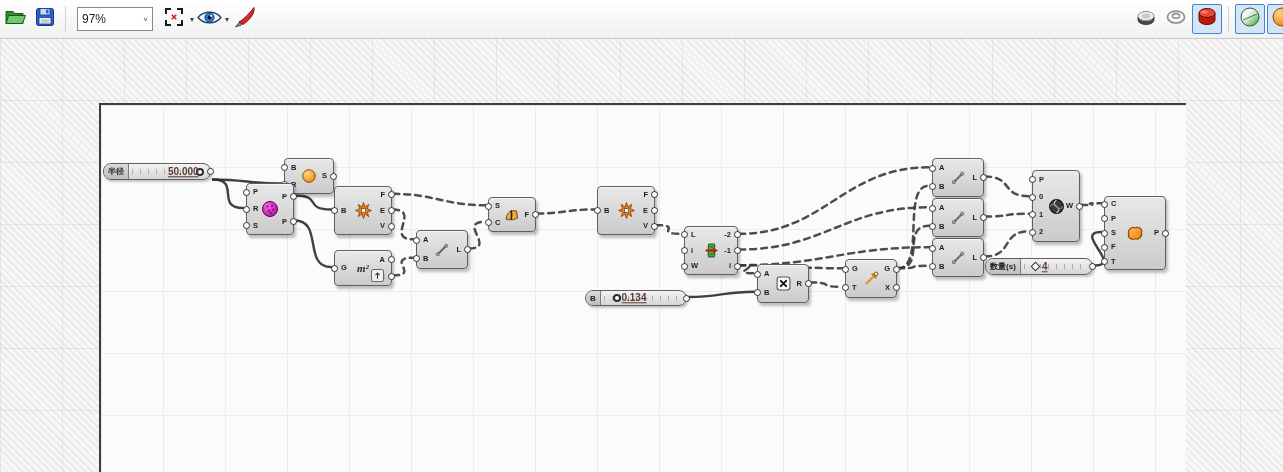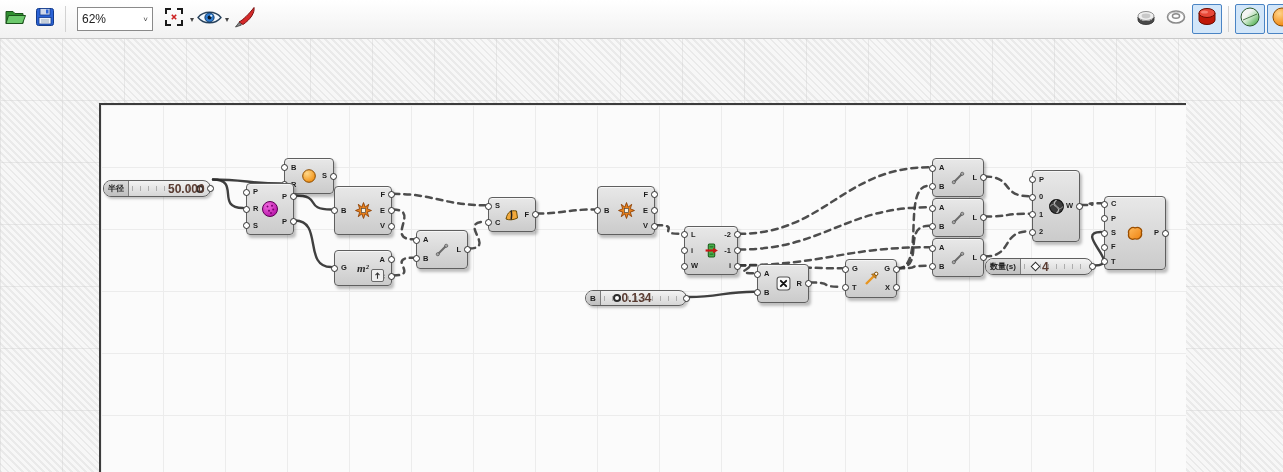--- a/index.html
+++ b/index.html
@@ -62,21 +62,21 @@
     display:flex;align-items:center;justify-content:center;
     font-size:8px;font-weight:bold;color:#222;}
   .sl-rail{position:absolute;top:50%;height:5px;margin-top:-2.5px;
     background:repeating-linear-gradient(90deg,#adadad 0 1px,transparent 1px 8px);}
   .sl-grip-round{position:absolute;width:8px;height:8px;border-radius:50%;
     background:#fff;border:2px solid #2d2d2d;box-sizing:border-box;top:50%;margin-top:-4px;}
   .sl-grip-diamond{position:absolute;width:7px;height:7px;background:#fff;
     border:1.5px solid #2d2d2d;box-sizing:border-box;transform:rotate(45deg);
     top:50%;margin-top:-3.5px;}
   .sl-value{position:absolute;top:50%;transform:translateY(-52%);
-    font-size:12px;font-weight:bold;color:#5a3c32;white-space:nowrap;}
+    font-size:10px;font-weight:bold;color:#5a3c32;white-space:nowrap;text-decoration:underline;}
   .sl-out{position:absolute;right:-4px;top:50%;margin-top:-3.5px;width:7px;height:7px;
     border-radius:50%;background:#fff;border:1px solid #2f2f2f;box-sizing:border-box;}
 </style>
 </head>
 <body>
 
 <div class="canvas-wrap">
   <div class="doc"></div>
 </div>
 
@@ -369,21 +369,21 @@
       <span class="plabel pin" style="top: 17.6px;">P</span>
       <span class="gh-port" style="left: -4px; top: 32.5px;"></span>
       <span class="plabel pin" style="top: 32px;">S</span>
       <span class="gh-port" style="left: -4px; top: 46.9px;"></span>
       <span class="plabel pin" style="top: 46.4px;">F</span>
       <span class="gh-port" style="left: -4px; top: 61.3px;"></span>
       <span class="plabel pin" style="top: 60.8px;">T</span>
       <span class="gh-port" style="right: -4px; top: 32.5px;"></span>
       <span class="plabel pout" style="top: 32px;">P</span>
     </div>
-    <div class="gh-slider" style="left: 103px; top: 180px; width: 106px; height: 15px;">
+    <div class="gh-slider" style="left: 103px; top: 163px; width: 106px; height: 15px;">
       <div class="sl-label" style="width: 24px;">半径</div>
       <div class="sl-rail" style="left: 28px; width: 72px;"></div>
       <div class="sl-grip-round" style="left: 92.4px;"></div>
       <span class="sl-value" style="left: 64px;">50.000</span>
       <span class="sl-out"></span>
     </div>
     <div class="gh-slider" style="left: 585px; top: 290px; width: 100px; height: 14px;">
       <div class="sl-label" style="width: 14px;">B</div>
       <div class="sl-rail" style="left: 18px; width: 76px;"></div>
       <div class="sl-grip-round" style="left: 26.92px;"></div>
@@ -413,21 +413,21 @@
         <rect x="1.5" y="1.5" width="17" height="17" rx="2" fill="#2a62d6" stroke="#123a8a"></rect>
         <rect x="5" y="1.5" width="10" height="6.5" fill="#cfd8ea" stroke="#123a8a" stroke-width="0.8"></rect>
         <rect x="11" y="2.5" width="2.5" height="4" fill="#2a62d6"></rect>
         <rect x="4" y="10.5" width="12" height="6.5" fill="#eef2f8" stroke="#123a8a" stroke-width="0.8"></rect>
         <line x1="6" y1="13" x2="14" y2="13" stroke="#9ab" stroke-width="1"></line>
         <line x1="6" y1="15" x2="14" y2="15" stroke="#9ab" stroke-width="1"></line>
       </svg></span>
   </div>
   <div class="tb-sep"></div>
   <div class="zoom-combo">
-    <span class="zc-text">62%</span>
+    <span class="zc-text">97%</span>
     <span class="caret">˅</span>
   </div>
   <div class="tb-btn">
     <span>
       <svg width="18" height="18" viewBox="0 0 18 18" fill="none" stroke="#1a1a1a" stroke-width="2">
         <path d="M1,6 L1,1 L6,1"></path>
           <path d="M12,1 L17,1 L17,6"></path>
         <path d="M17,12 L17,17 L12,17"></path>
           <path d="M6,17 L1,17 L1,12"></path>
         <path d="M6.8,6.8 L11.2,11.2 M11.2,6.8 L6.8,11.2" stroke="#cc2020" stroke-width="1.6"></path>

